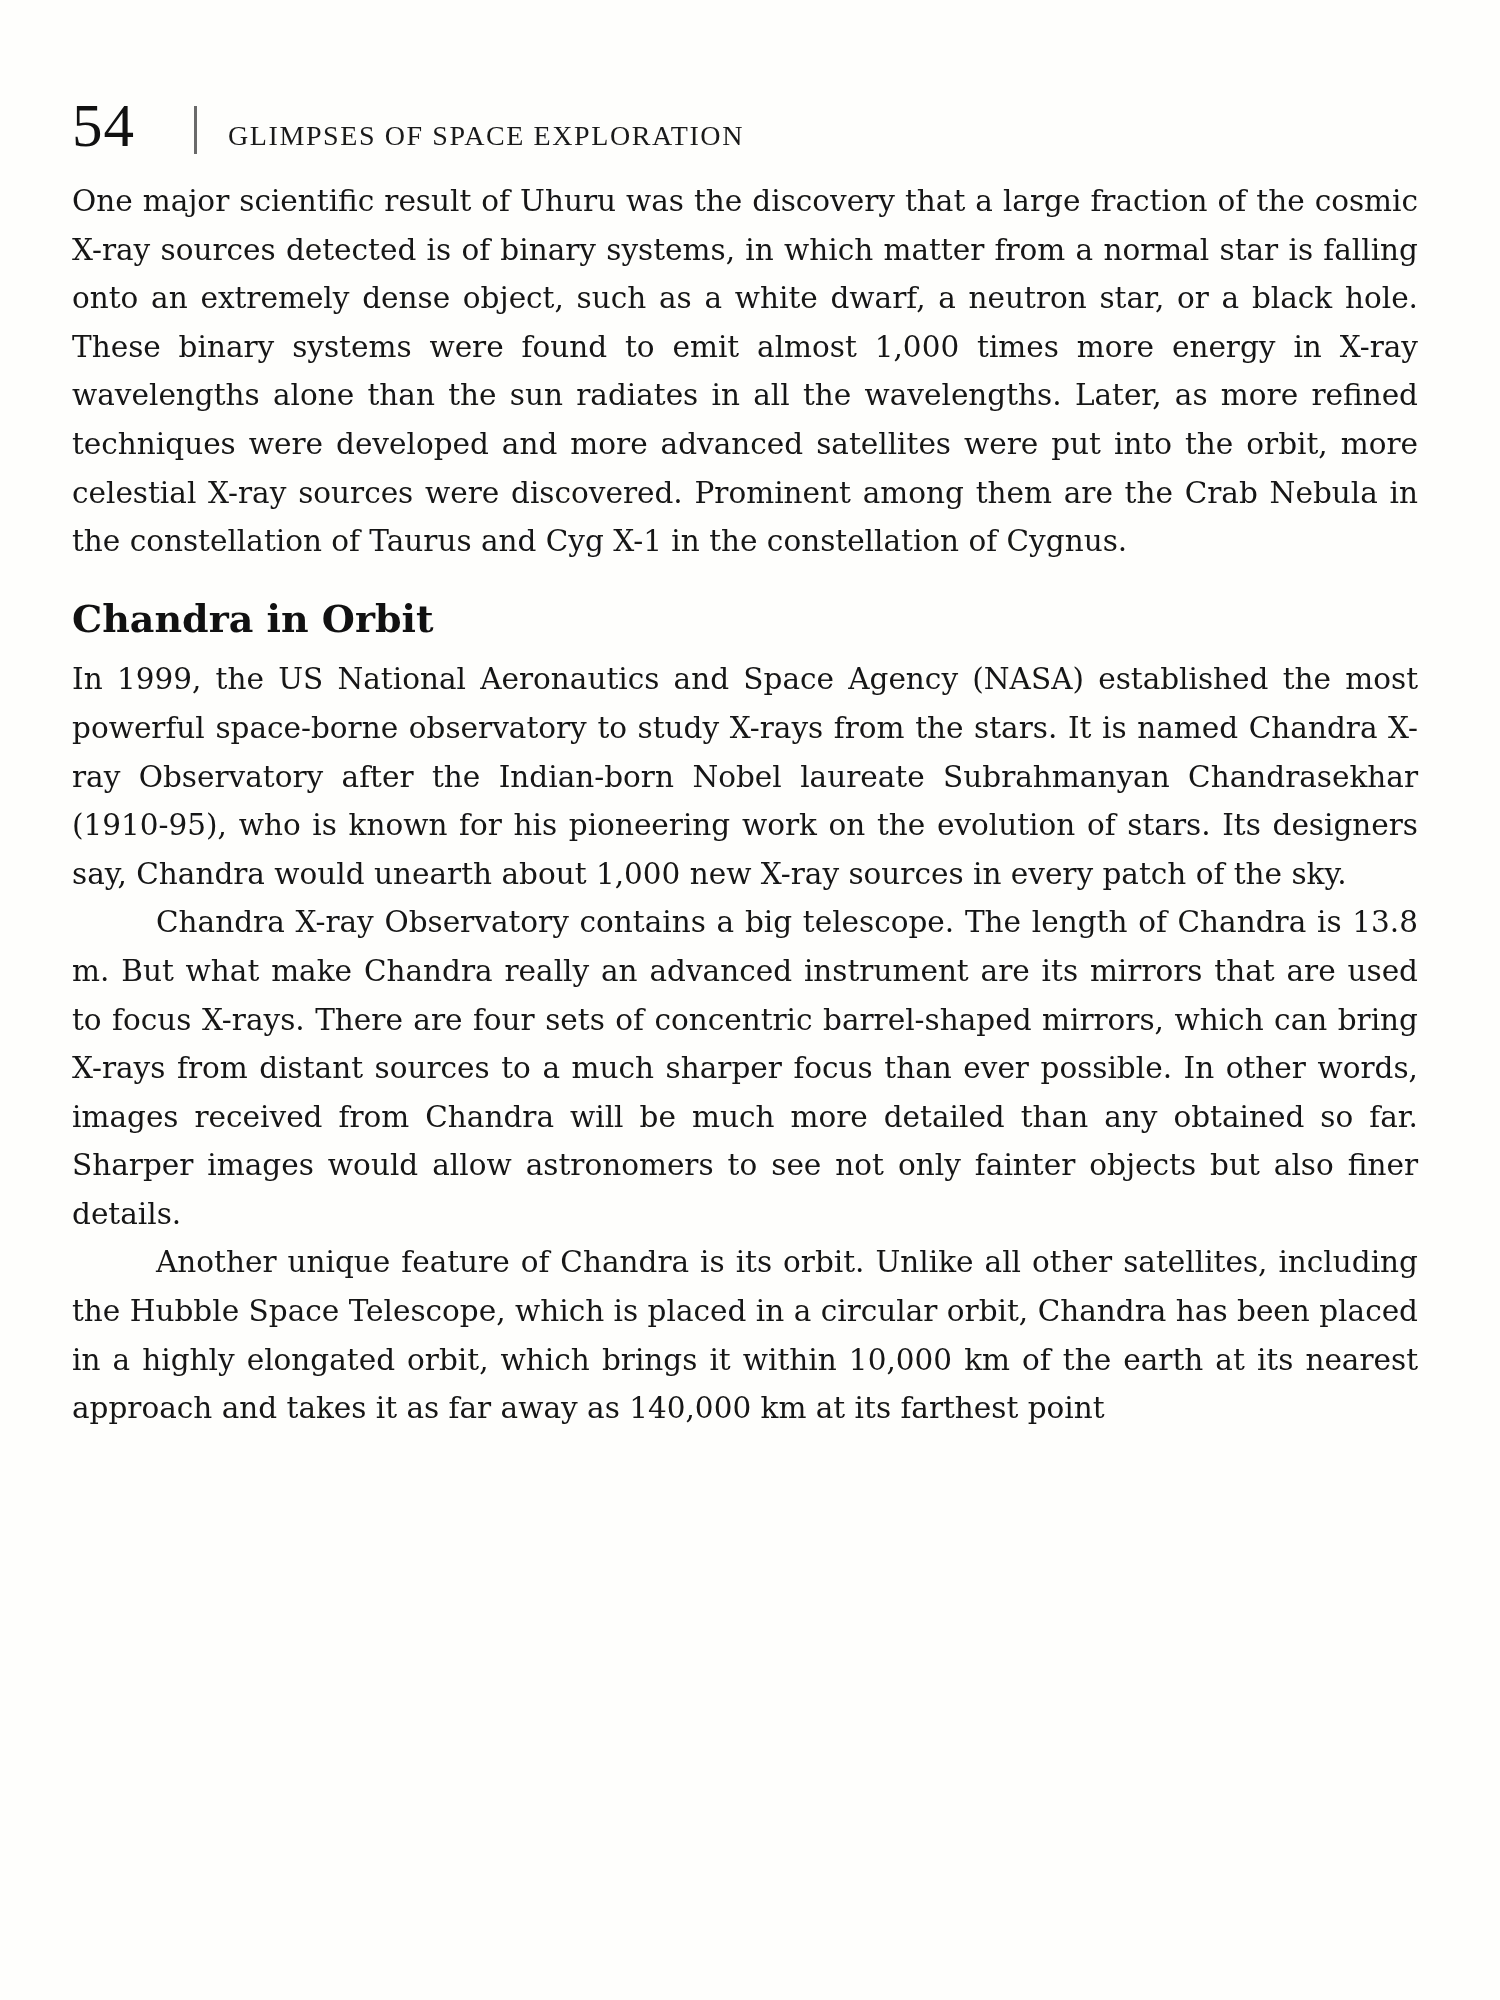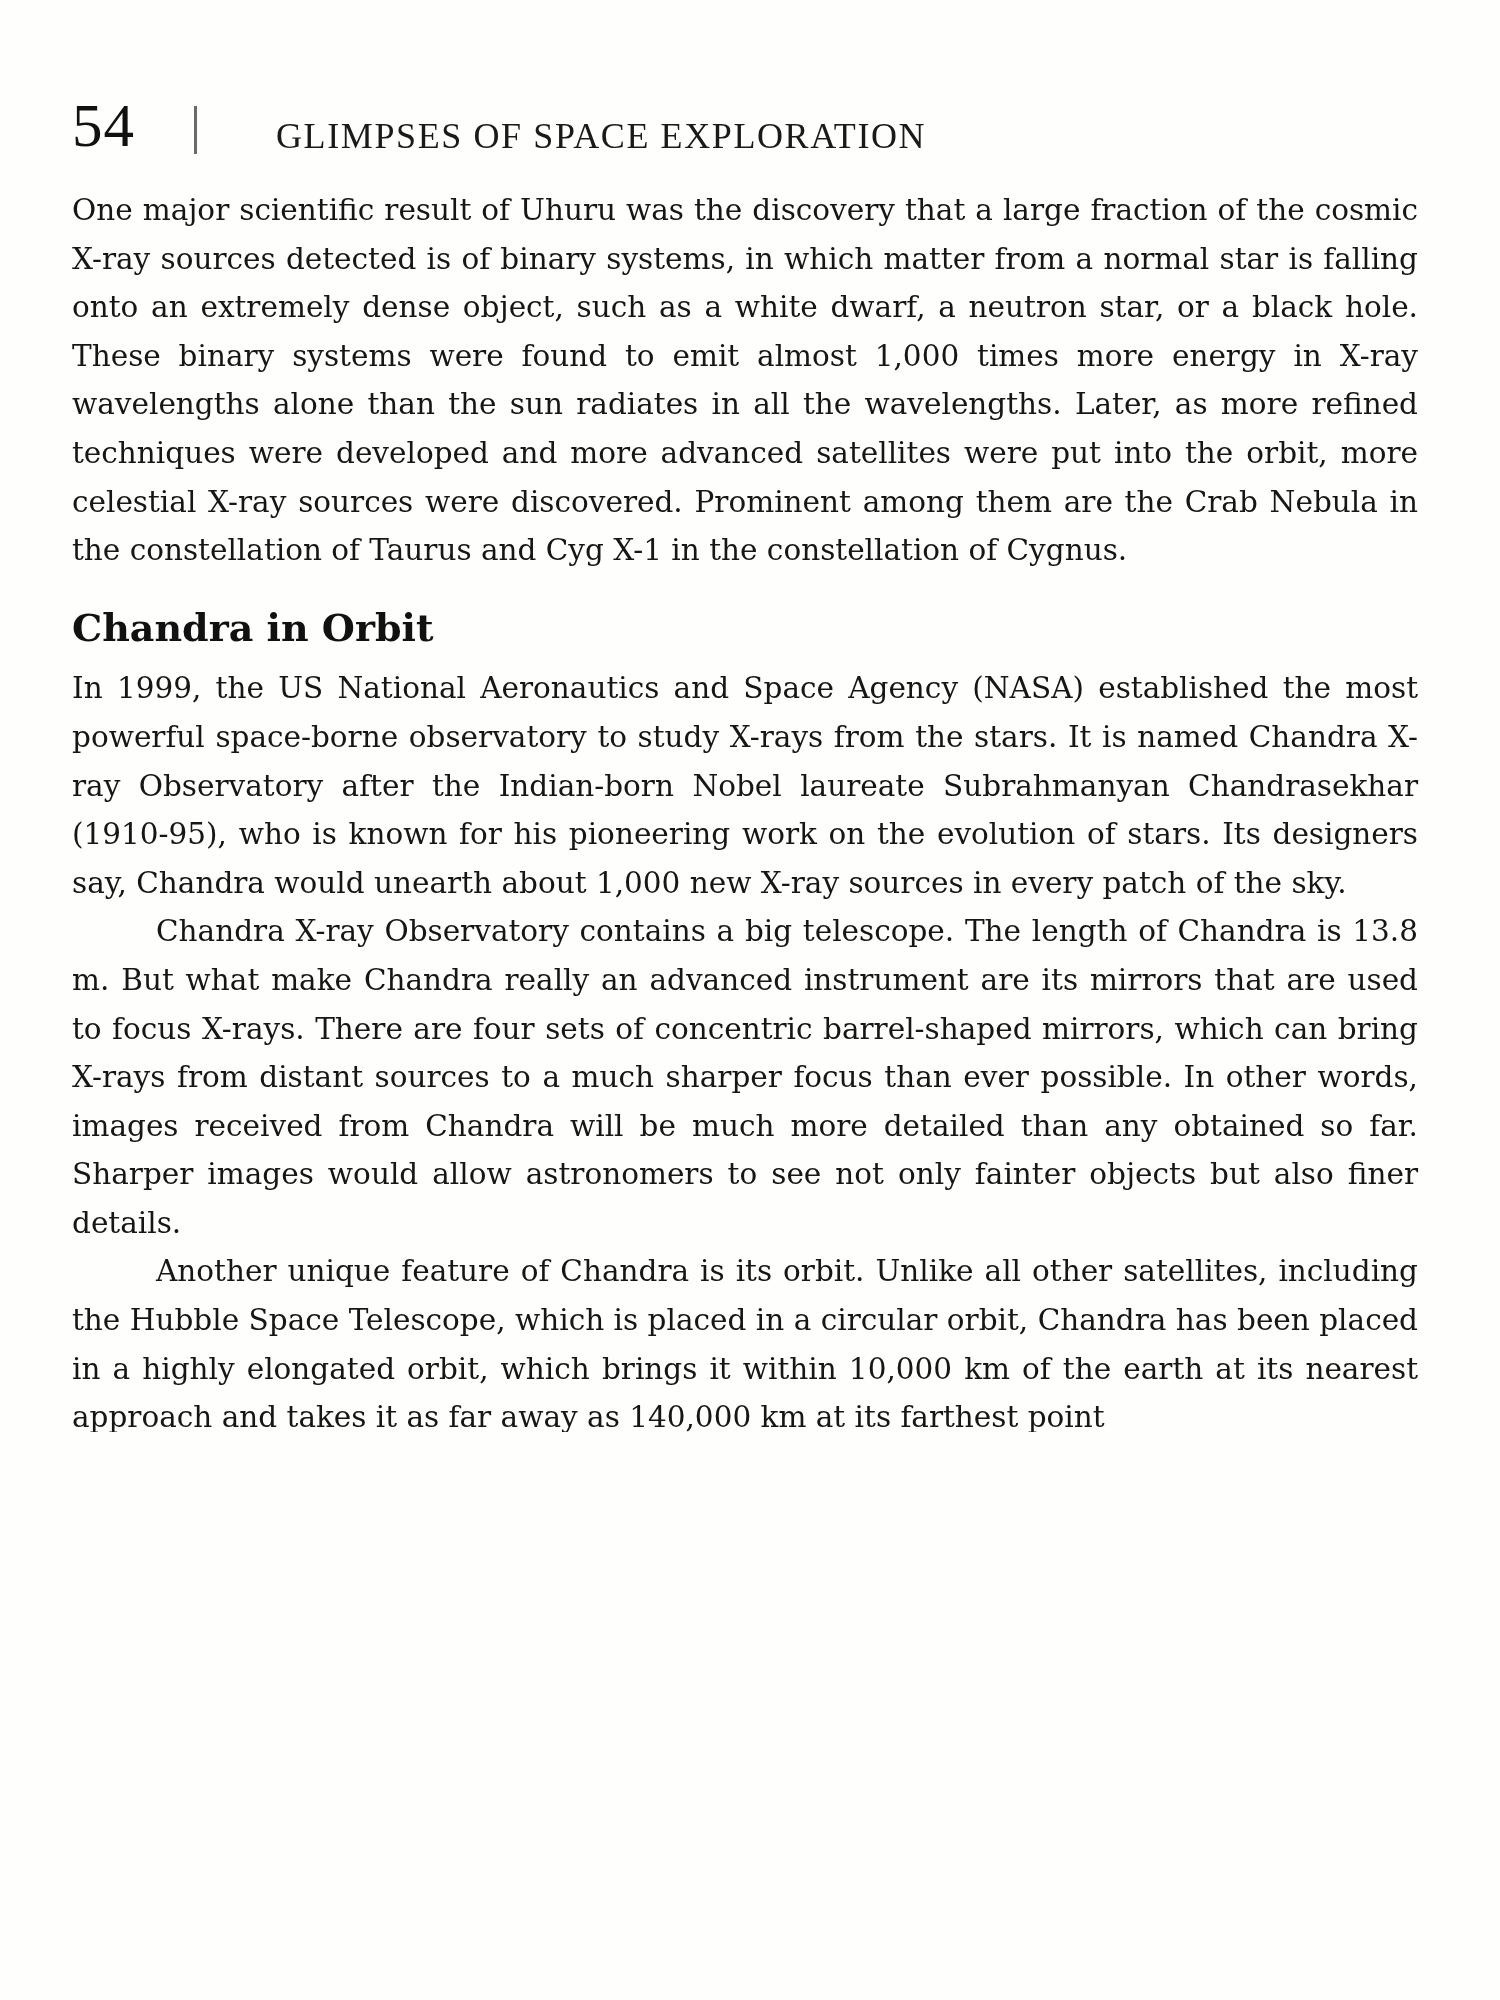--- a/index.html
+++ b/index.html
@@ -37,30 +37,29 @@
       width: 3px;
       height: 48px;
       background: #6a6a6a;
     }
     .running-title {
       position: absolute;
       left: 156px;
       top: 22px;
       white-space: nowrap;
       font-family: "Liberation Serif", "DejaVu Serif", serif;
-      font-size: 36px;
+      font-size: 28px;
       line-height: 40px;
       letter-spacing: 1.6px;
       color: #1a1a1a;
-      margin-left: 48px;
     }
     .body-text {
       position: absolute;
       left: 72px;
-      top: 186px;
+      top: 177px;
       width: 1346px;
       font-family: "DejaVu Serif", "Liberation Serif", serif;
       font-size: 29.5px;
       line-height: 48.6px;
       text-align: justify;
       text-align-last: left;
       color: #161616;
     }
     .para {
       margin: 0;

